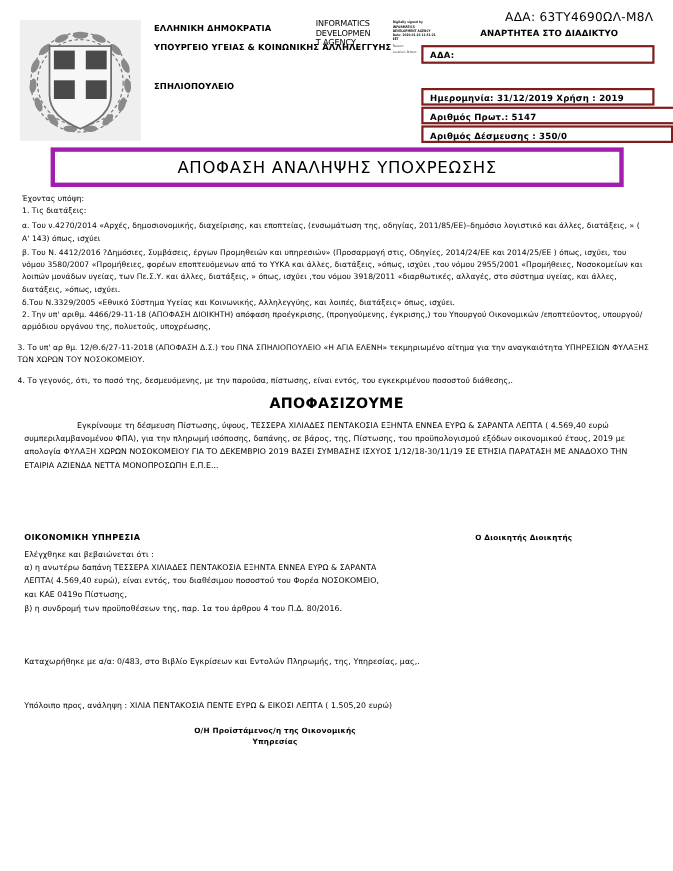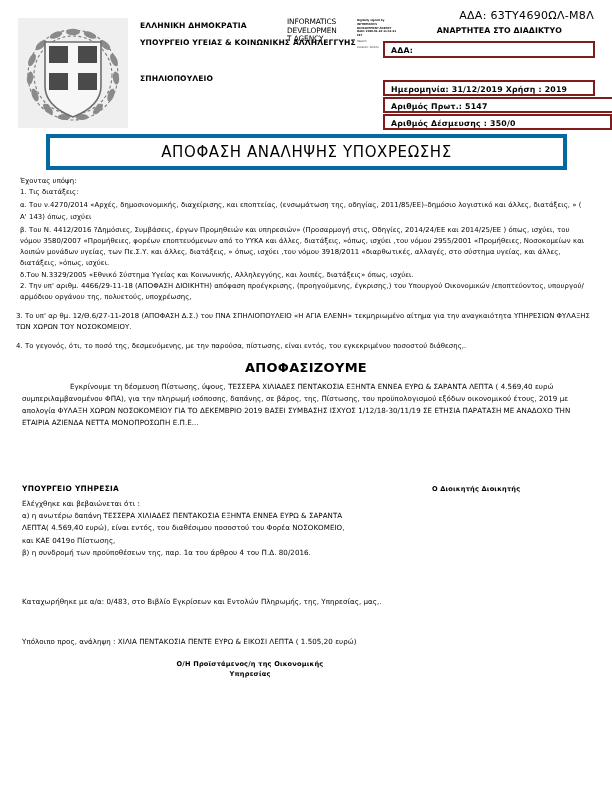--- a/index.html
+++ b/index.html
@@ -135,21 +135,21 @@
   .fb-desm  { left: 383px; top: 114px; width: 229px; height: 16px; }
 
   
   .title-banner {
     position: absolute;
     left: 46px;
     top: 134px;
     width: 521px;
     height: 36px;
     box-sizing: border-box;
-    border: 4px solid #0369a1;
+    border: 4px solid #a21caf;
     background: #ffffff;
     display: flex;
     align-items: center;
     justify-content: center;
   }
   .title-banner .title-text {
     font-size: 15px;
     letter-spacing: 0.6px;
     font-weight: normal;
     color: #000;
@@ -350,21 +350,21 @@
     <p class="p p-gap">3.   Το υπ' αρ θμ. 12/Θ.6/27-11-2018 (ΑΠΟΦΑΣΗ Δ.Σ.) του ΠΝΑ ΣΠΗΛΙΟΠΟΥΛΕΙΟ «Η ΑΓΙΑ ΕΛΕΝΗ» τεκμηριωμένο αίτημα για την αναγκαιότητα ΥΠΗΡΕΣΙΩΝ ΦΥΛΑΞΗΣ ΤΩΝ ΧΩΡΩΝ ΤΟΥ ΝΟΣΟΚΟΜΕΙΟΥ.</p>
     <p class="p p-gap">4.    Το γεγονός, ότι, το ποσό της, δεσμευόμενης, με την παρούσα, πίστωσης, είναι εντός, του εγκεκριμένου ποσοστού διάθεσης,.</p>
 
     <div class="decide-head">ΑΠΟΦΑΣΙΖΟΥΜΕ</div>
     <div class="decide-body">
       <span class="lead">Εγκρίνουμε τη δέσμευση Πίστωσης, ύψους, ΤΕΣΣΕΡΑ ΧΙΛΙΑΔΕΣ ΠΕΝΤΑΚΟΣΙΑ ΕΞΗΝΤΑ ΕΝΝΕΑ ΕΥΡΩ &amp; ΣΑΡΑΝΤΑ ΛΕΠΤΑ ( 4.569,40 ευρώ συμπεριλαμβανομένου ΦΠΑ), για την πληρωμή ισόποσης, δαπάνης, σε βάρος, της, Πίστωσης, του προϋπολογισμού εξόδων   οικονομικού έτους, 2019 με απολογία ΦΥΛΑΞΗ  ΧΩΡΩΝ ΝΟΣΟΚΟΜΕΙΟΥ ΓΙΑ ΤΟ ΔΕΚΕΜΒΡΙΟ 2019    ΒΑΣΕΙ ΣΥΜΒΑΣΗΣ ΙΣΧΥΟΣ 1/12/18-30/11/19 ΣΕ ΕΤΗΣΙΑ ΠΑΡΑΤΑΣΗ ΜΕ ΑΝΑΔΟΧΟ ΤΗΝ ΕΤΑΙΡΙΑ ΑΖΙΕΝΔΑ ΝΕΤΤΑ ΜΟΝΟΠΡΟΣΩΠΗ Ε.Π.Ε...</span>
     </div>
   </div>
 
   <div class="fin-section">
-    <div class="fin-title">ΥΠΟΥΡΓΕΙΟ ΥΠΗΡΕΣΙΑ</div>
+    <div class="fin-title">ΟΙΚΟΝΟΜΙΚΗ ΥΠΗΡΕΣΙΑ</div>
     <div class="fin-body">
       <div>Ελέγχθηκε και βεβαιώνεται ότι :</div>
       <div>α) η ανωτέρω δαπάνη ΤΕΣΣΕΡΑ ΧΙΛΙΑΔΕΣ ΠΕΝΤΑΚΟΣΙΑ ΕΞΗΝΤΑ ΕΝΝΕΑ ΕΥΡΩ &amp; ΣΑΡΑΝΤΑ ΛΕΠΤΑ( 4.569,40  ευρώ), είναι εντός, του διαθέσιμου ποσοστού του Φορέα ΝΟΣΟΚΟΜΕΙΟ, και ΚΑΕ 0419ο Πίστωσης,</div>
       <div>β) η συνδρομή των προϋποθέσεων της, παρ. 1α του άρθρου 4 του Π.Δ. 80/2016.</div>
     </div>
     <div class="governor-label">Ο Διοικητής Διοικητής</div>
   </div>
 
   <div class="reg-block">Καταχωρήθηκε με α/α: 0/483, στο Βιβλίο Εγκρίσεων και Εντολών Πληρωμής, της, Υπηρεσίας, μας,.</div>
   <div class="balance-block">Υπόλοιπο προς, ανάληψη : ΧΙΛΙΑ ΠΕΝΤΑΚΟΣΙΑ ΠΕΝΤΕ ΕΥΡΩ &amp; ΕΙΚΟΣΙ ΛΕΠΤΑ ( 1.505,20 ευρώ)</div>

